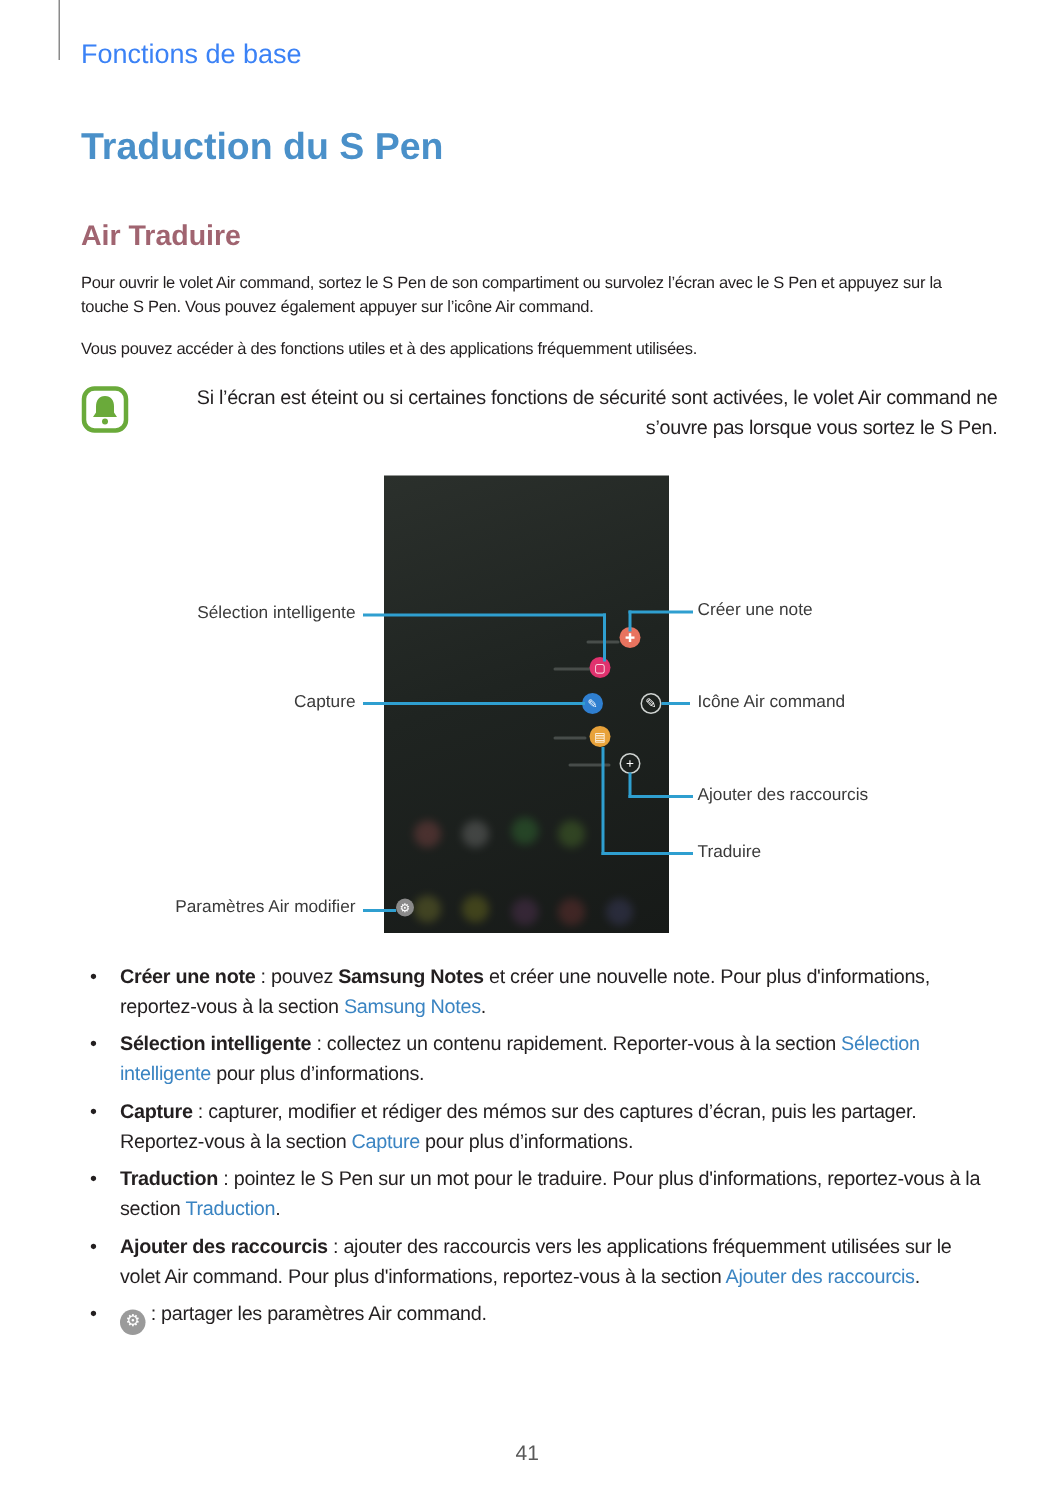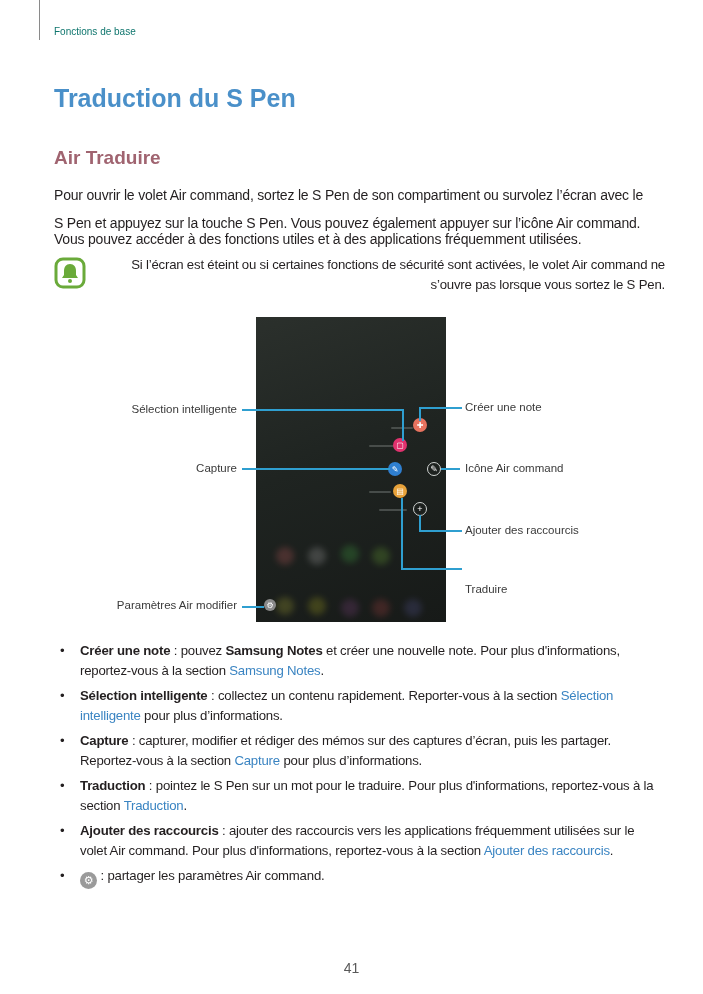--- a/index.html
+++ b/index.html
@@ -1,22 +1,22 @@
 <!DOCTYPE html>
 <html><head>
 <meta charset="utf-8">
 <style>
   html, body { margin: 0; padding: 0; background: #ffffff; }
   body { width: 703px; height: 994px; position: relative; overflow: hidden;
          font-family: "Liberation Sans", sans-serif; color: #231f20; }
   .header-rule { position: absolute; left: 39px; top: 0; width: 1px; height: 40px; background: #8a8a8a; }
-  .header-text { position: absolute; left: 54px; top: 26px; font-size: 10px; color: #0f766e; }
+  .header-text { position: absolute; left: 54px; top: 26px; font-size: 18px; color: #3b82f6; }
   .title { position: absolute; left: 54px; top: 84px; font-size: 25px; font-weight: bold; color: #4a90c9; margin: 0; }
   .subtitle { position: absolute; left: 54px; top: 147px; font-size: 19px; font-weight: bold; color: #a06470; margin: 0; }
-  .para { position: absolute; left: 54px; font-size: 14px; line-height: 28px; width: 600px; letter-spacing: -0.2px; }
+  .para { position: absolute; left: 54px; font-size: 11px; line-height: 16px; width: 600px; letter-spacing: -0.2px; }
   .note { position: absolute; left: 54px; top: 255px; width: 610px; }
   .note-icon { position: absolute; left: 0; top: 2px; width: 32px; height: 32px; }
   .note-text { position: absolute; left: 51px; top: 0; font-size: 13.2px; line-height: 20px; width: 560px; letter-spacing: -0.2px; text-align: right; }
   .screen { position: absolute; left: 256px; top: 317px; width: 190px; height: 305px;
             background: linear-gradient(160deg, #2b302c 0%, #1f2421 45%, #171a18 100%); }
   .screen .blob { position: absolute; border-radius: 50%; filter: blur(3px); opacity: 0.35; }
   .screen .bar { position: absolute; height: 2px; background: #5a5f5c; border-radius: 1px; opacity: .7; }
   .fab { position: absolute; width: 14px; height: 14px; border-radius: 50%; display: flex;
          align-items: center; justify-content: center; font-size: 8px; color: #fff; }
   .fab-outline { position: absolute; width: 14px; height: 14px; border-radius: 50%; border: 1px solid #cfd3d1;
@@ -85,21 +85,21 @@
 <div class="connector" style="left:441px;top:468px;width:19px;height:0;border-top-width:2px;"></div>
 <div class="connector" style="left:419px;top:515px;width:41px;height:15px;border-bottom-width:2px;border-left-width:2px;"></div>
 <div class="connector" style="left:401px;top:498px;width:59px;height:70px;border-bottom-width:2px;border-left-width:2px;"></div>
 
 <div class="label right-align" style="left:80px;top:403px;width:157px;">Sélection intelligente</div>
 <div class="label right-align" style="left:80px;top:462px;width:157px;">Capture</div>
 <div class="label right-align" style="left:60px;top:599px;width:177px;">Paramètres Air modifier</div>
 <div class="label" style="left:465px;top:401px;">Créer une note</div>
 <div class="label" style="left:465px;top:462px;">Icône Air command</div>
 <div class="label" style="left:465px;top:524px;">Ajouter des raccourcis</div>
-<div class="label" style="left:465px;top:562px;margin-top:21px;">Traduire</div>
+<div class="label" style="left:465px;top:562px;">Traduire</div>
 
 <ul class="bullets">
   <li>
     <span class="dot">•</span>
     <b>Créer une note</b><span> : pouvez </span><b>Samsung Notes</b><span> et créer une nouvelle note. Pour plus d'informations, reportez-vous à la section </span><span class="link">Samsung Notes</span><span>.</span>
   </li>
   <li>
     <span class="dot">•</span>
     <b>Sélection intelligente</b><span> : collectez un contenu rapidement. Reporter-vous à la section </span><span class="link">Sélection intelligente</span><span> pour plus d’informations.</span>
   </li>

